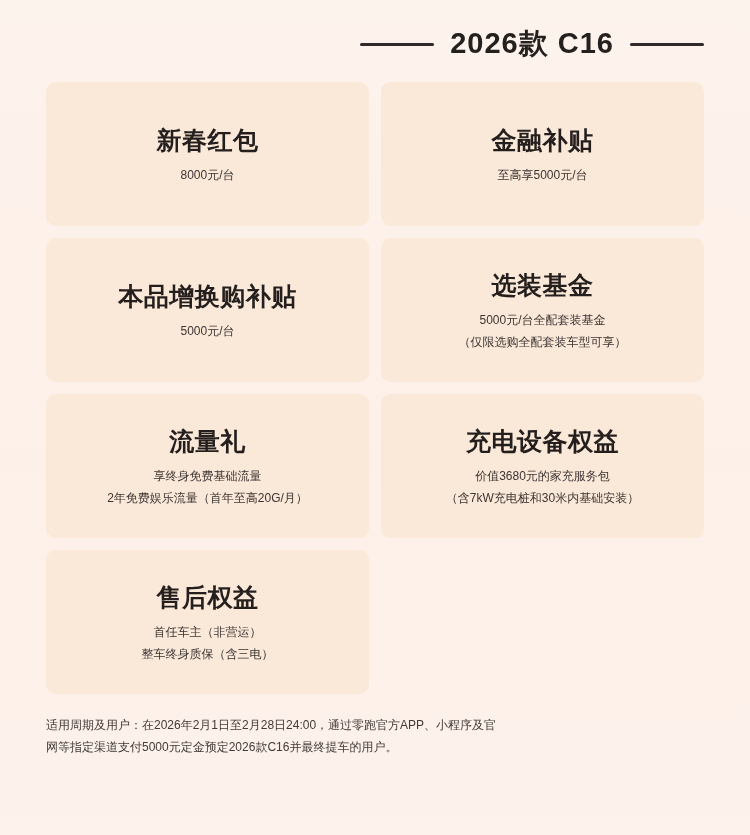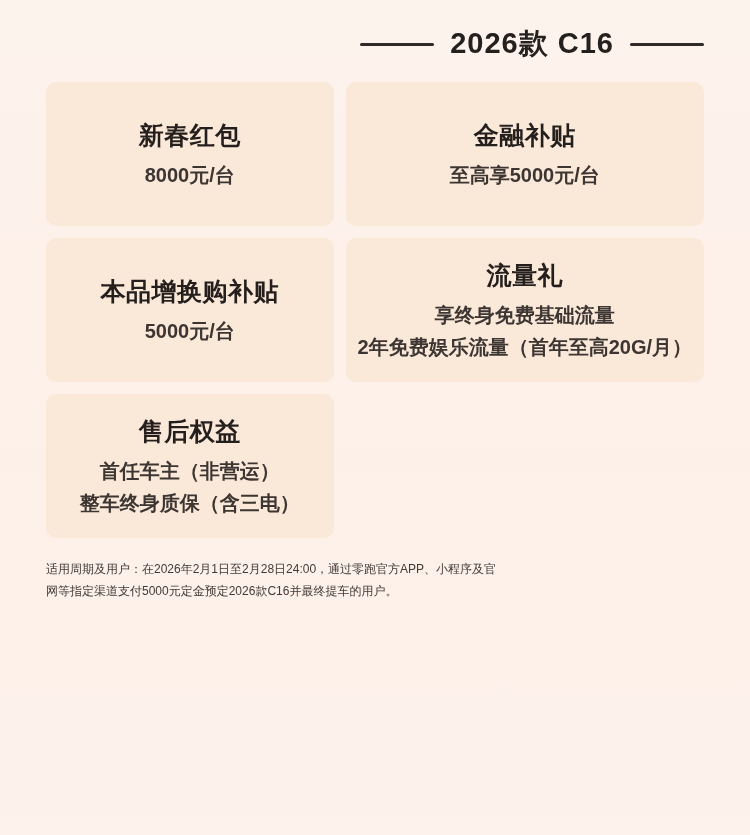--- a/index.html
+++ b/index.html
@@ -71,25 +71,24 @@
     letter-spacing: 0.5px;
     margin-bottom: 12px;
     line-height: 1.2;
   }
   .card-lines {
     display: flex;
     flex-direction: column;
     gap: 5px;
   }
   .card-line {
-    font-size: 20px;
+    font-size: 12px;
     color: #3c3532;
     line-height: 1.35;
     white-space: nowrap;
-    font-weight: bold;
   }
   
   .footnote {
     margin-top: 20px;
     font-size: 12px;
     line-height: 1.85;
     color: #413a37;
     text-align: left;
   }
   .footnote .fn-line {
@@ -123,30 +122,44 @@
       </div>
     </div>
 
     <div class="card">
       <div class="card-title">本品增换购补贴</div>
       <div class="card-lines">
         <div class="card-line">5000元/台</div>
       </div>
     </div>
 
+    <div class="card">
+      <div class="card-title">选装基金</div>
+      <div class="card-lines">
+        <div class="card-line">5000元/台全配套装基金</div>
+        <div class="card-line">（仅限选购全配套装车型可享）</div>
+      </div>
+    </div>
 
 
     <div class="card">
       <div class="card-title">流量礼</div>
       <div class="card-lines">
         <div class="card-line">享终身免费基础流量</div>
         <div class="card-line">2年免费娱乐流量（首年至高20G/月）</div>
       </div>
     </div>
 
+    <div class="card">
+      <div class="card-title">充电设备权益</div>
+      <div class="card-lines">
+        <div class="card-line">价值3680元的家充服务包</div>
+        <div class="card-line">（含7kW充电桩和30米内基础安装）</div>
+      </div>
+    </div>
 
     <div class="card">
       <div class="card-title">售后权益</div>
       <div class="card-lines">
         <div class="card-line">首任车主（非营运）</div>
         <div class="card-line">整车终身质保（含三电）</div>
       </div>
     </div>
 
   </div>

